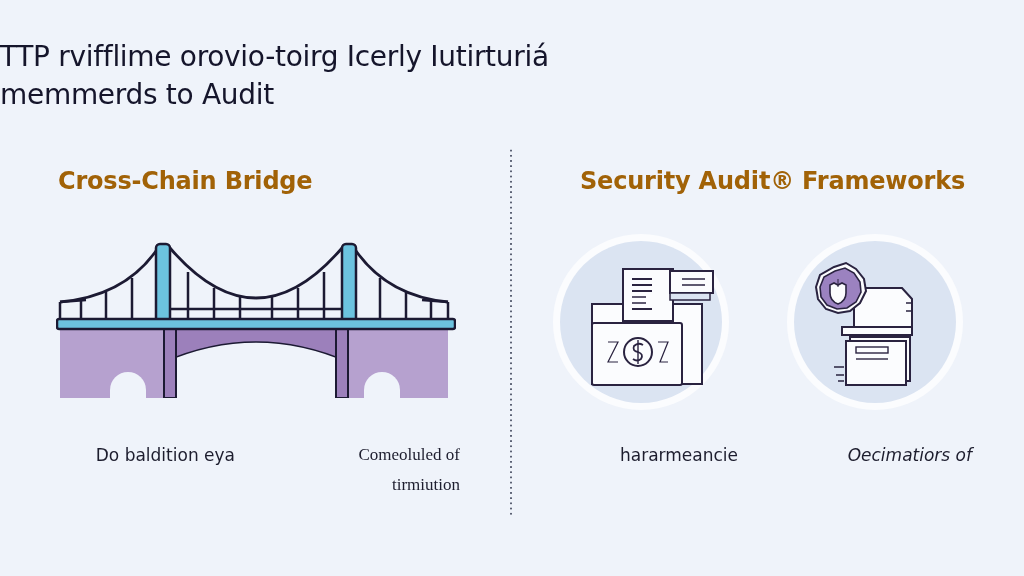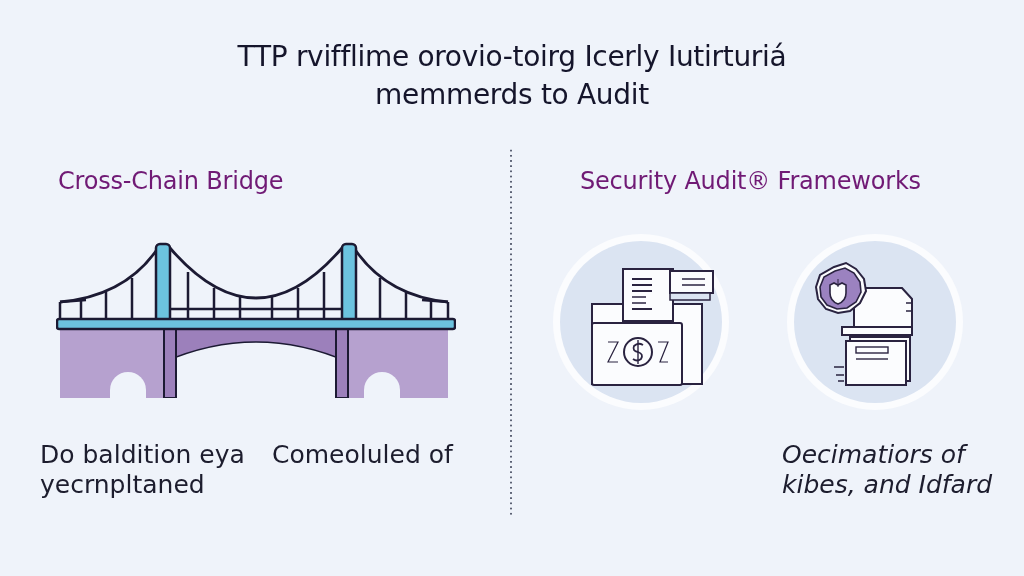--- a/index.html
+++ b/index.html
@@ -6,32 +6,32 @@
     html, body { width: 1024px; height: 576px; overflow: hidden; }
     body {
       background: #eff3fa;
       font-family: "DejaVu Sans", "Liberation Sans", sans-serif;
       color: #14142a;
       position: relative;
     }
     .title {
       position: absolute;
       left: 0; top: 38px; width: 1024px;
-      text-align: center;
+      text-align: left;
       font-size: 28px;
       line-height: 38px;
       font-weight: normal;
       color: #15152b;
       letter-spacing: -0.3px;
     }
     .section-heading {
       position: absolute;
       font-size: 24px;
-      font-weight: normal;
-      color: #701a75;
+      font-weight: bold;
+      color: #a16207;
       letter-spacing: -0.2px;
       white-space: nowrap;
     }
     .left-heading { left: 58px; top: 167px; }
     .right-heading { left: 580px; top: 167px; }
 
     .divider {
       position: absolute;
       left: 510px; top: 148px;
       width: 2px; height: 370px;
@@ -59,28 +59,28 @@
       border-radius: 50%;
       background: #dbe4f2;
       overflow: visible;
     }
     .badge svg { position: absolute; left: 0; top: 0; }
     .badge-1 { left: 553px; top: 234px; }
     .badge-2 { left: 787px; top: 234px; }
 
     .caption {
       position: absolute;
-      text-align: left;
-      font-size: 25px;
+      text-align: right;
+      font-size: 17px;
       line-height: 30px;
       color: #1d1d2e;
       white-space: nowrap;
     }
     .cap-1 { left: 40px;  top: 440px; width: 195px; }
-    .cap-2 { left: 272px; top: 440px; width: 200px; }
+    .cap-2 { left: 260px; top: 440px; width: 200px; font-family: Liberation Serif, serif; }
     .cap-3 { left: 548px; top: 440px; width: 190px; }
     .cap-4 { left: 782px; top: 440px; width: 190px; font-style: italic; }
   </style>
 </head>
 <body>
 
 <h1 class="title">
   <span>TTP rvifflime orovio-toirg Icerly Iutirturiá</span><br>
   <span>memmerds to Audit</span>
 </h1>
@@ -183,23 +183,23 @@
       <polygon points="41,30 51,27 60,32 66,41 67,51 62,61 53,67 43,68 33,64 27,56 26,46 30,36" fill="#9b82c0" stroke="#2a2340" stroke-width="1.6"></polygon>
 
       <path d="M36 44 L40 42 L44 44 L48 42 L52 44 L52 52 Q52 60 44 63 Q36 60 36 52 Z" fill="#fbfcfe" stroke="#2a2340" stroke-width="1.6"></path>
       <line x1="44" y1="38" x2="44" y2="46" stroke="#2a2340" stroke-width="1"></line>
     </svg>
   </div>
 </div>
 
 <div class="caption cap-1">
   <div>Do baldition eya</div>
-  <div>yecrnpltaned</div>
 </div>
 <div class="caption cap-2">
   <div>Comeoluled of</div>
+  <div>tirmiution</div>
 </div>
 <div class="caption cap-3">
+  <div>hararmeancie</div>
 </div>
 <div class="caption cap-4">
   <div>Oecimatiors of</div>
-  <div>kibes, and Idfard</div>
 </div>
 
 </body></html>

